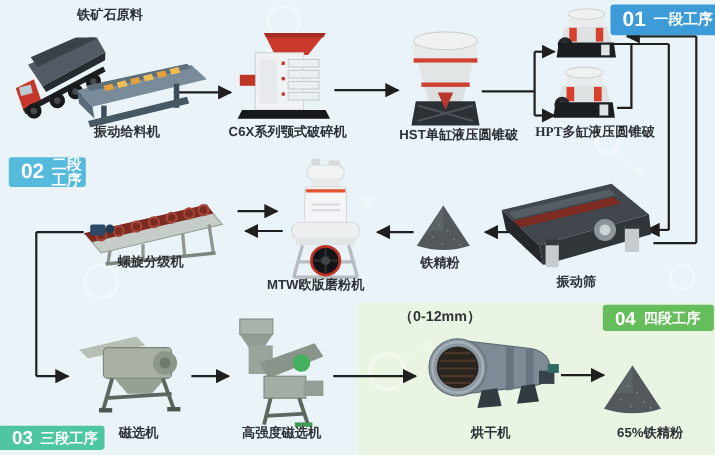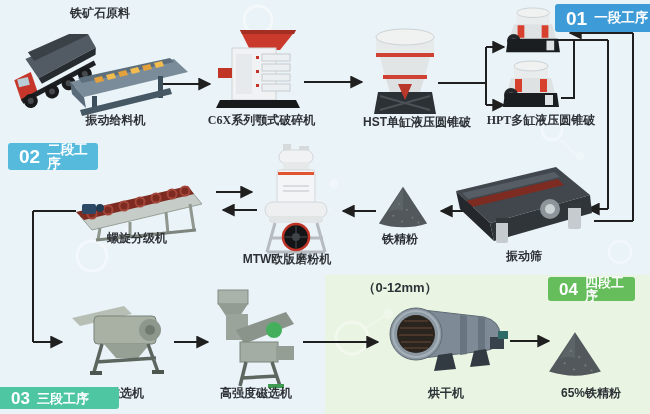--- a/index.html
+++ b/index.html
@@ -291,43 +291,43 @@
           <circle cx="18" cy="32" r="1"></circle>
         <circle cx="38" cy="34" r="1"></circle>
           <circle cx="27" cy="38" r="1"></circle>
           <circle cx="44" cy="39" r="1"></circle>
       </g>
     </svg>
   </div>
 
   <div class="node-label" style="left:55px;top:7px;width:90px;">铁矿石原料</div>
   <div class="node-label" style="left:73px;top:114px;width:85px;">振动给料机</div>
-  <div class="node-label" style="left:194px;top:114px;width:135px;font-family:Liberation Serif, serif;">C6X系列颚式破碎机</div>
+  <div class="node-label" style="left:194px;top:114px;width:135px;">C6X系列颚式破碎机</div>
   <div class="node-label" style="left:337px;top:116px;width:134px;text-align:right;">HST单缸液压圆锥破</div>
   <div class="node-label" style="left:474px;top:114px;width:134px;font-family:Liberation Serif, serif;">HPT多缸液压圆锥破</div>
   <div class="node-label" style="left:94px;top:232px;width:86px;">螺旋分级机</div>
   <div class="node-label" style="left:229px;top:253px;width:116px;">MTW欧版磨粉机</div>
   <div class="node-label" style="left:370px;top:233px;width:60px;">铁精粉</div>
   <div class="node-sublabel" style="left:358px;top:248px;width:84px;margin-top:31px;">（0-12mm）</div>
   <div class="node-label" style="left:494px;top:250px;width:60px;">振动筛</div>
   <div class="node-label" style="left:97px;top:387px;width:58px;">磁选机</div>
   <div class="node-label" style="left:209px;top:387px;width:94px;">高强度磁选机</div>
   <div class="node-label" style="left:417px;top:387px;width:58px;">烘干机</div>
   <div class="node-label" style="left:537px;top:387px;width:84px;text-align:right;">65%铁精粉</div>
 
   <div class="badge" style="left: 555px; top: 4px; width: 100px; height: 28px; background: rgb(61, 155, 215);">
     <span class="num">01</span>
     <span class="stage-label">一段工序</span>
   </div>
-  <div class="badge" style="left: 8px; top: 143px; width: 90px; height: 27px; background: rgb(85, 186, 219);">
+  <div class="badge" style="left: 8px; top: 143px; width: 70px; height: 27px; background: rgb(85, 186, 219);">
     <span class="num">02</span>
     <span class="stage-label">二段工序</span>
   </div>
-  <div class="badge small" style="left: 0px; top: 387px; width: 119px; height: 22px; border-radius: 0px 3px 3px 0px; background: rgb(79, 198, 162);">
+  <div class="badge small" style="left: 0px; top: 387px; width: 95px; height: 22px; border-radius: 0px 3px 3px 0px; background: rgb(79, 198, 162);">
     <span class="num">03</span>
     <span class="stage-label">三段工序</span>
   </div>
-  <div class="badge small" style="left: 548px; top: 277px; width: 87px; height: 24px; background: rgb(101, 189, 91);">
+  <div class="badge small" style="left: 548px; top: 277px; width: 101px; height: 24px; background: rgb(101, 189, 91);">
     <span class="num">04</span>
     <span class="stage-label">四段工序</span>
   </div>
 
 </div>
 
 </body></html>

